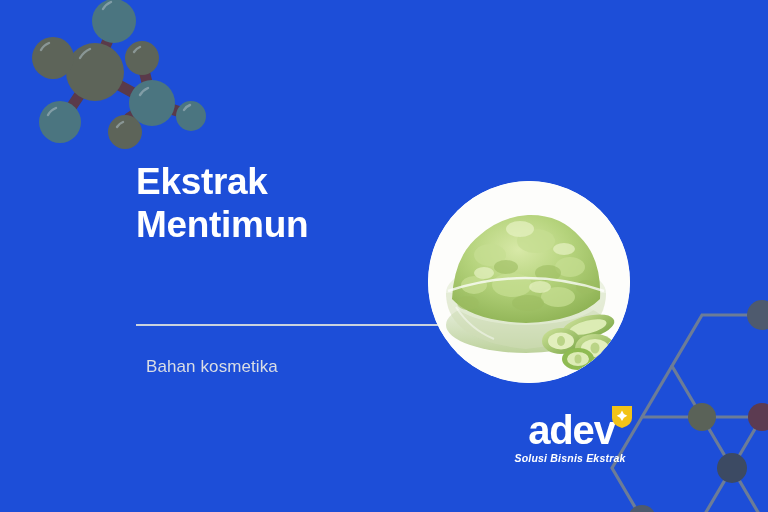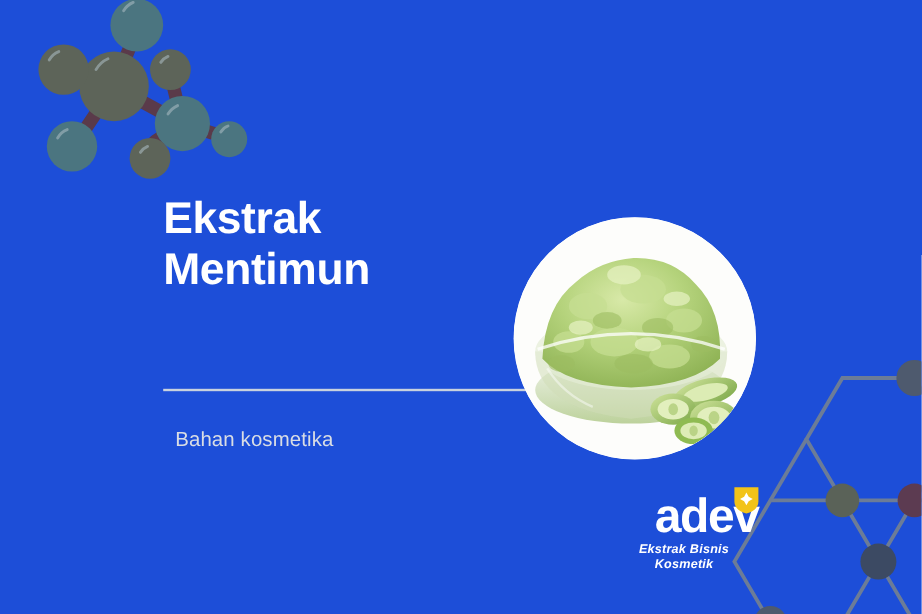--- a/index.html
+++ b/index.html
@@ -87,21 +87,21 @@
     display:block;
     height:40px;
   }
   .brand-word {
     font-size:40px;
     line-height:40px;
     font-weight:bold;
     color:#ffffff;
     letter-spacing:-1.2px;
     display:block;
-    text-align:right;
+    text-align:center;
     padding-left:3px;
   }
   .brand-shield {
     position:absolute;
     right:-2px; top:-6px;
     width:24px; height:26px;
   }
   .brand-tagline {
     display:block;
     margin-top:2px;
@@ -254,16 +254,16 @@
   </div>
 
   <div class="brand">
     <span class="brand-row">
       <span class="brand-word">adev</span>
       <svg class="brand-shield" viewBox="0 0 24 26">
         <path d="M2 2 h20 v12 q0 7 -10 10 Q2 21 2 14 Z" fill="#f2c318"></path>
         <path d="M12 6.5 l1.9 3.4 l3.4 1.9 l-3.4 1.9 l-1.9 3.4 l-1.9 -3.4 l-3.4 -1.9 l3.4 -1.9 Z" fill="#ffffff"></path>
       </svg>
     </span>
-    <span class="brand-tagline">Ekstrak Bisnis Kosmetik</span>
+    <span class="brand-tagline">Solusi Bisnis Ekstrak</span>
   </div>
 
 </div>
 
 </body></html>

